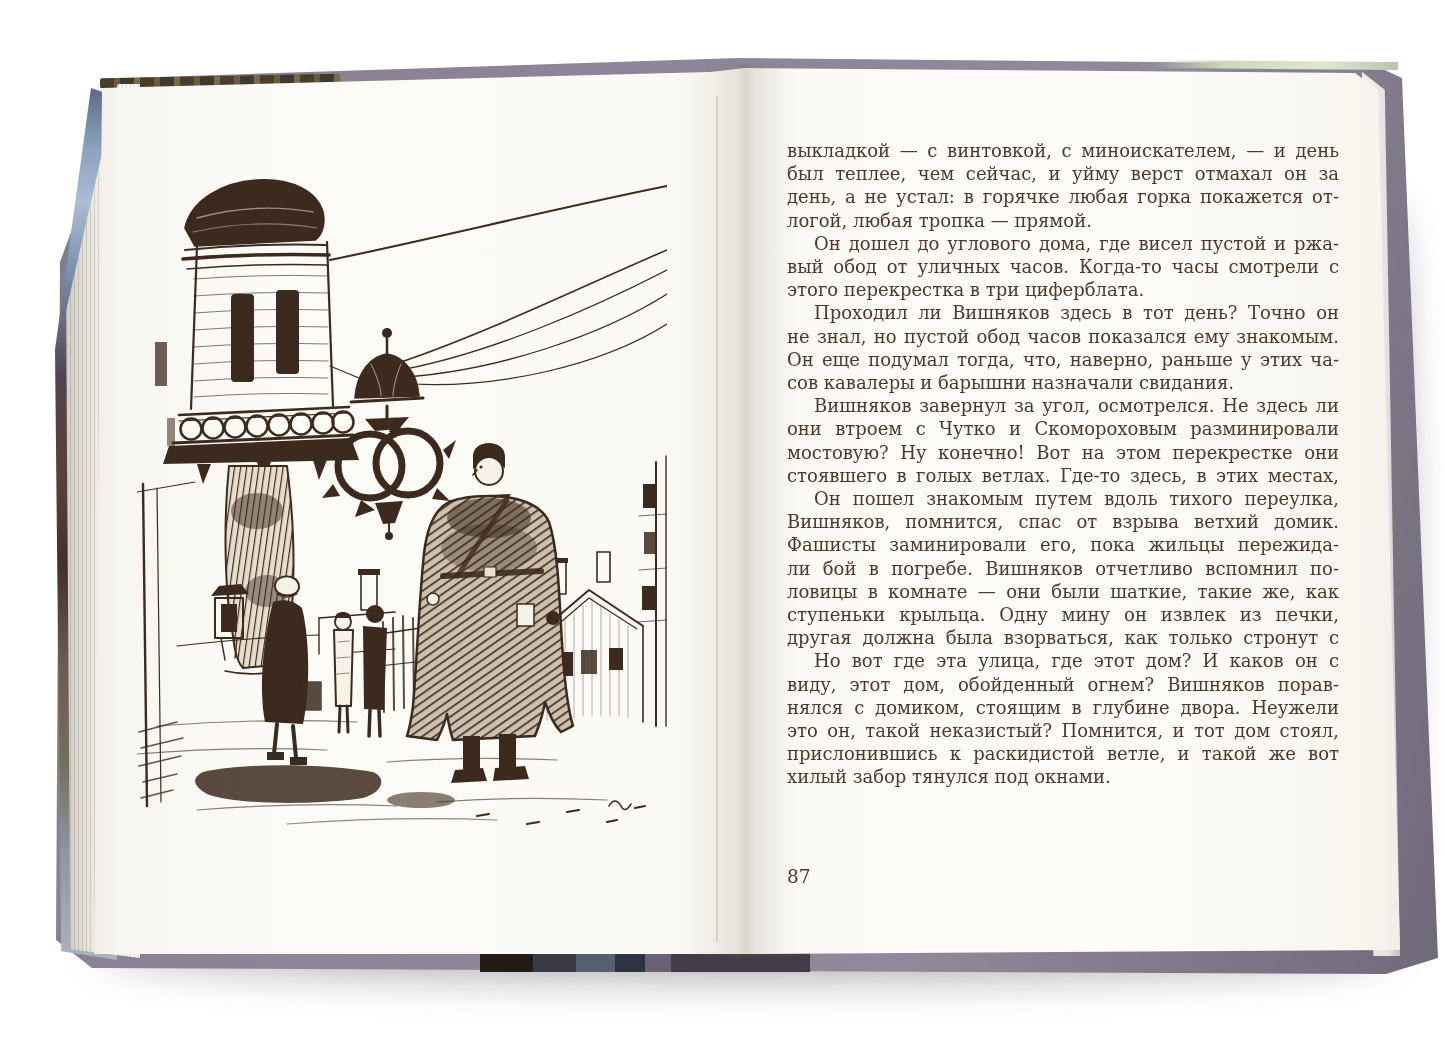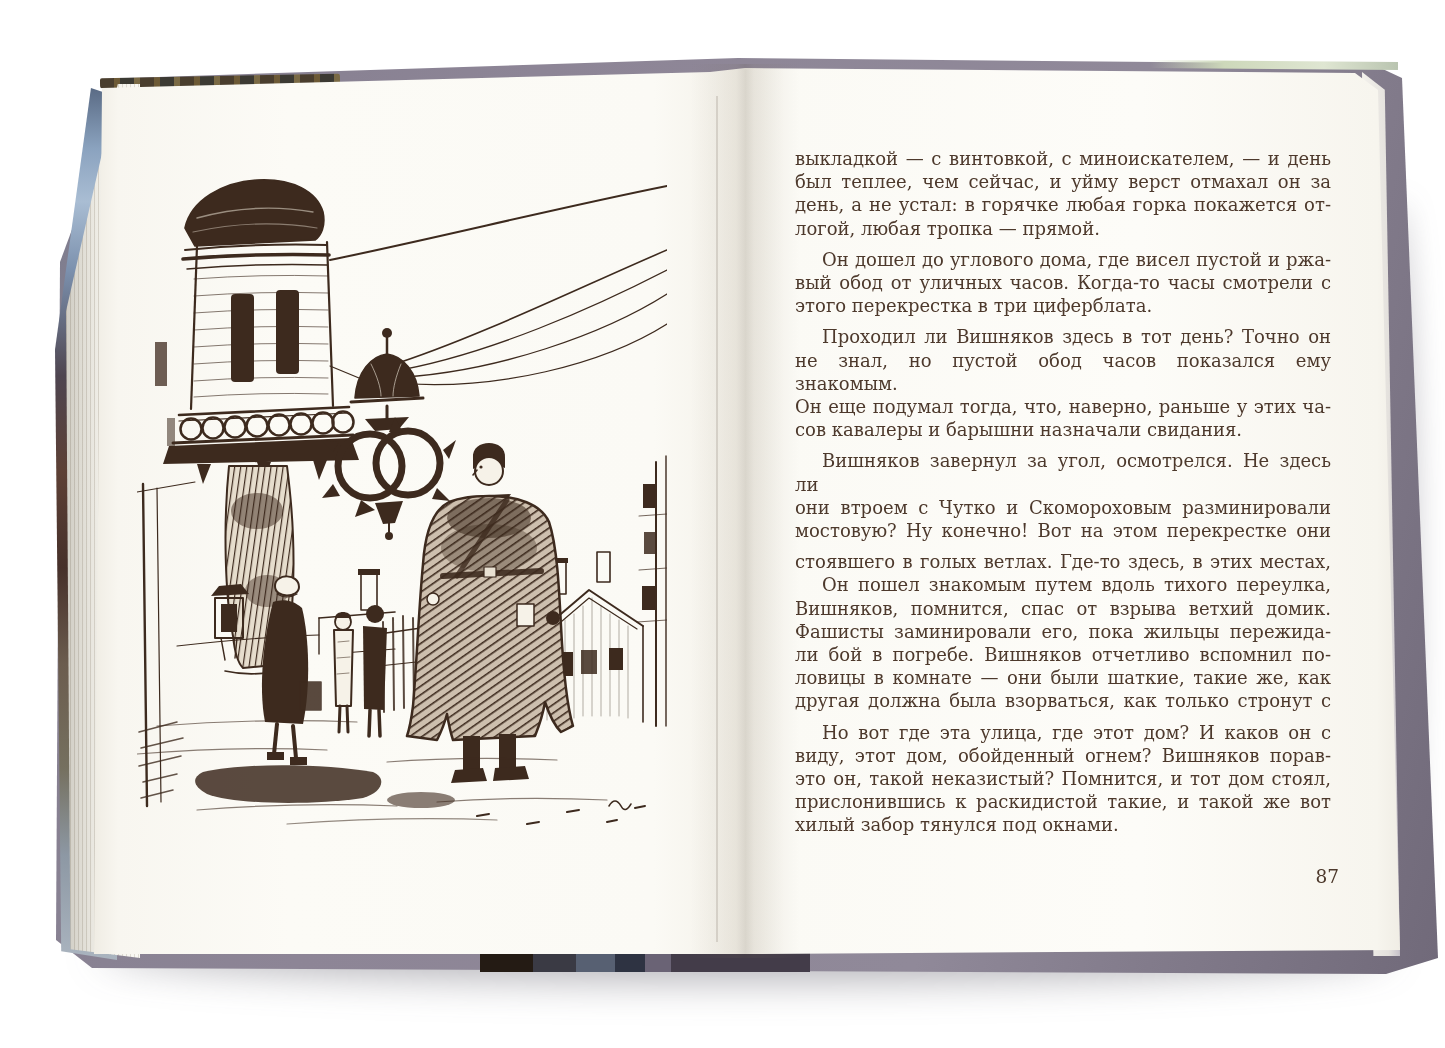--- a/index.html
+++ b/index.html
@@ -45,25 +45,25 @@
          background:linear-gradient(90deg,#efece3 0,#f8f6f0 4%,#fcfbf6 30%,#fbfaf5 86%,#f3f0e8 100%);}
   .page-right{left:745px;top:58px;width:658px;height:900px;
          clip-path:polygon(0 10px,610px 15px,633px 32px,655px 892px,0 896px);
          background:linear-gradient(90deg,#f1eee6 0,#fbfaf5 6%,#fdfcf8 60%,#f7f5ee 96%,#efece4 100%);}
   .gutter{left:690px;top:64px;width:110px;height:894px;
          background:linear-gradient(90deg,rgba(120,108,88,0) 0,rgba(120,108,88,.10) 42%,rgba(90,80,64,.16) 50%,rgba(120,108,88,.10) 58%,rgba(120,108,88,0) 100%);}
   .seam{left:716px;top:96px;width:2px;height:846px;background:rgba(100,88,72,.18);}
 
   
   .text-col{left:787px;top:139px;width:552px;color:#4d392c;font-size:18px;line-height:23.2px;}
-  .para{margin:8px;}
+  .para{margin:0;}
   .line{text-align:justify;text-align-last:justify;}
   .line.end{text-align-last:left;}
   .line.first{text-indent:27px;}
-  .pageno{left:787px;top:866px;width:552px;text-align:right;color:#4d392c;font-size:18.5px;}
+  .pageno{left:787px;top:866px;width:552px;text-align:left;color:#4d392c;font-size:18.5px;}
 
   
   .illus{left:137px;top:166px;width:530px;height:668px;}
   svg .ink{stroke:#3d2a1e;fill:none;stroke-linecap:round;stroke-linejoin:round;}
 </style>
 </head>
 <body>
 
 <div class="scene">
 
@@ -281,26 +281,28 @@
       <div class="line">они втроем с Чутко и Скомороховым разминировали</div>
       <div class="line">мостовую? Ну конечно! Вот на этом перекрестке они</div>
     </div>
     <div class="para">
       <div class="line">стоявшего в голых ветлах. Где-то здесь, в этих местах,</div>
       <div class="line first">Он пошел знакомым путем вдоль тихого переулка,</div>
       <div class="line">Вишняков, помнится, спас от взрыва ветхий домик.</div>
       <div class="line">Фашисты заминировали его, пока жильцы пережида-</div>
       <div class="line">ли бой в погребе. Вишняков отчетливо вспомнил по-</div>
       <div class="line">ловицы в комнате — они были шаткие, такие же, как</div>
+      <div class="line">ступеньки крыльца. Одну мину он извлек из печки,</div>
       <div class="line">другая должна была взорваться, как только стронут с</div>
     </div>
     <div class="para">
       <div class="line first">Но вот где эта улица, где этот дом? И каков он с</div>
       <div class="line">виду, этот дом, обойденный огнем? Вишняков порав-</div>
+      <div class="line">нялся с домиком, стоящим в глубине двора. Неужели</div>
       <div class="line">это он, такой неказистый? Помнится, и тот дом стоял,</div>
-      <div class="line">прислонившись к раскидистой такие, и такой же вот</div>
+      <div class="line">прислонившись к раскидистой ветле, и такой же вот</div>
       <div class="line end">хилый забор тянулся под окнами.</div>
     </div>
   </div>
 
   <div class="abs pageno">87</div>
 
 </div>
 
 </body></html>

